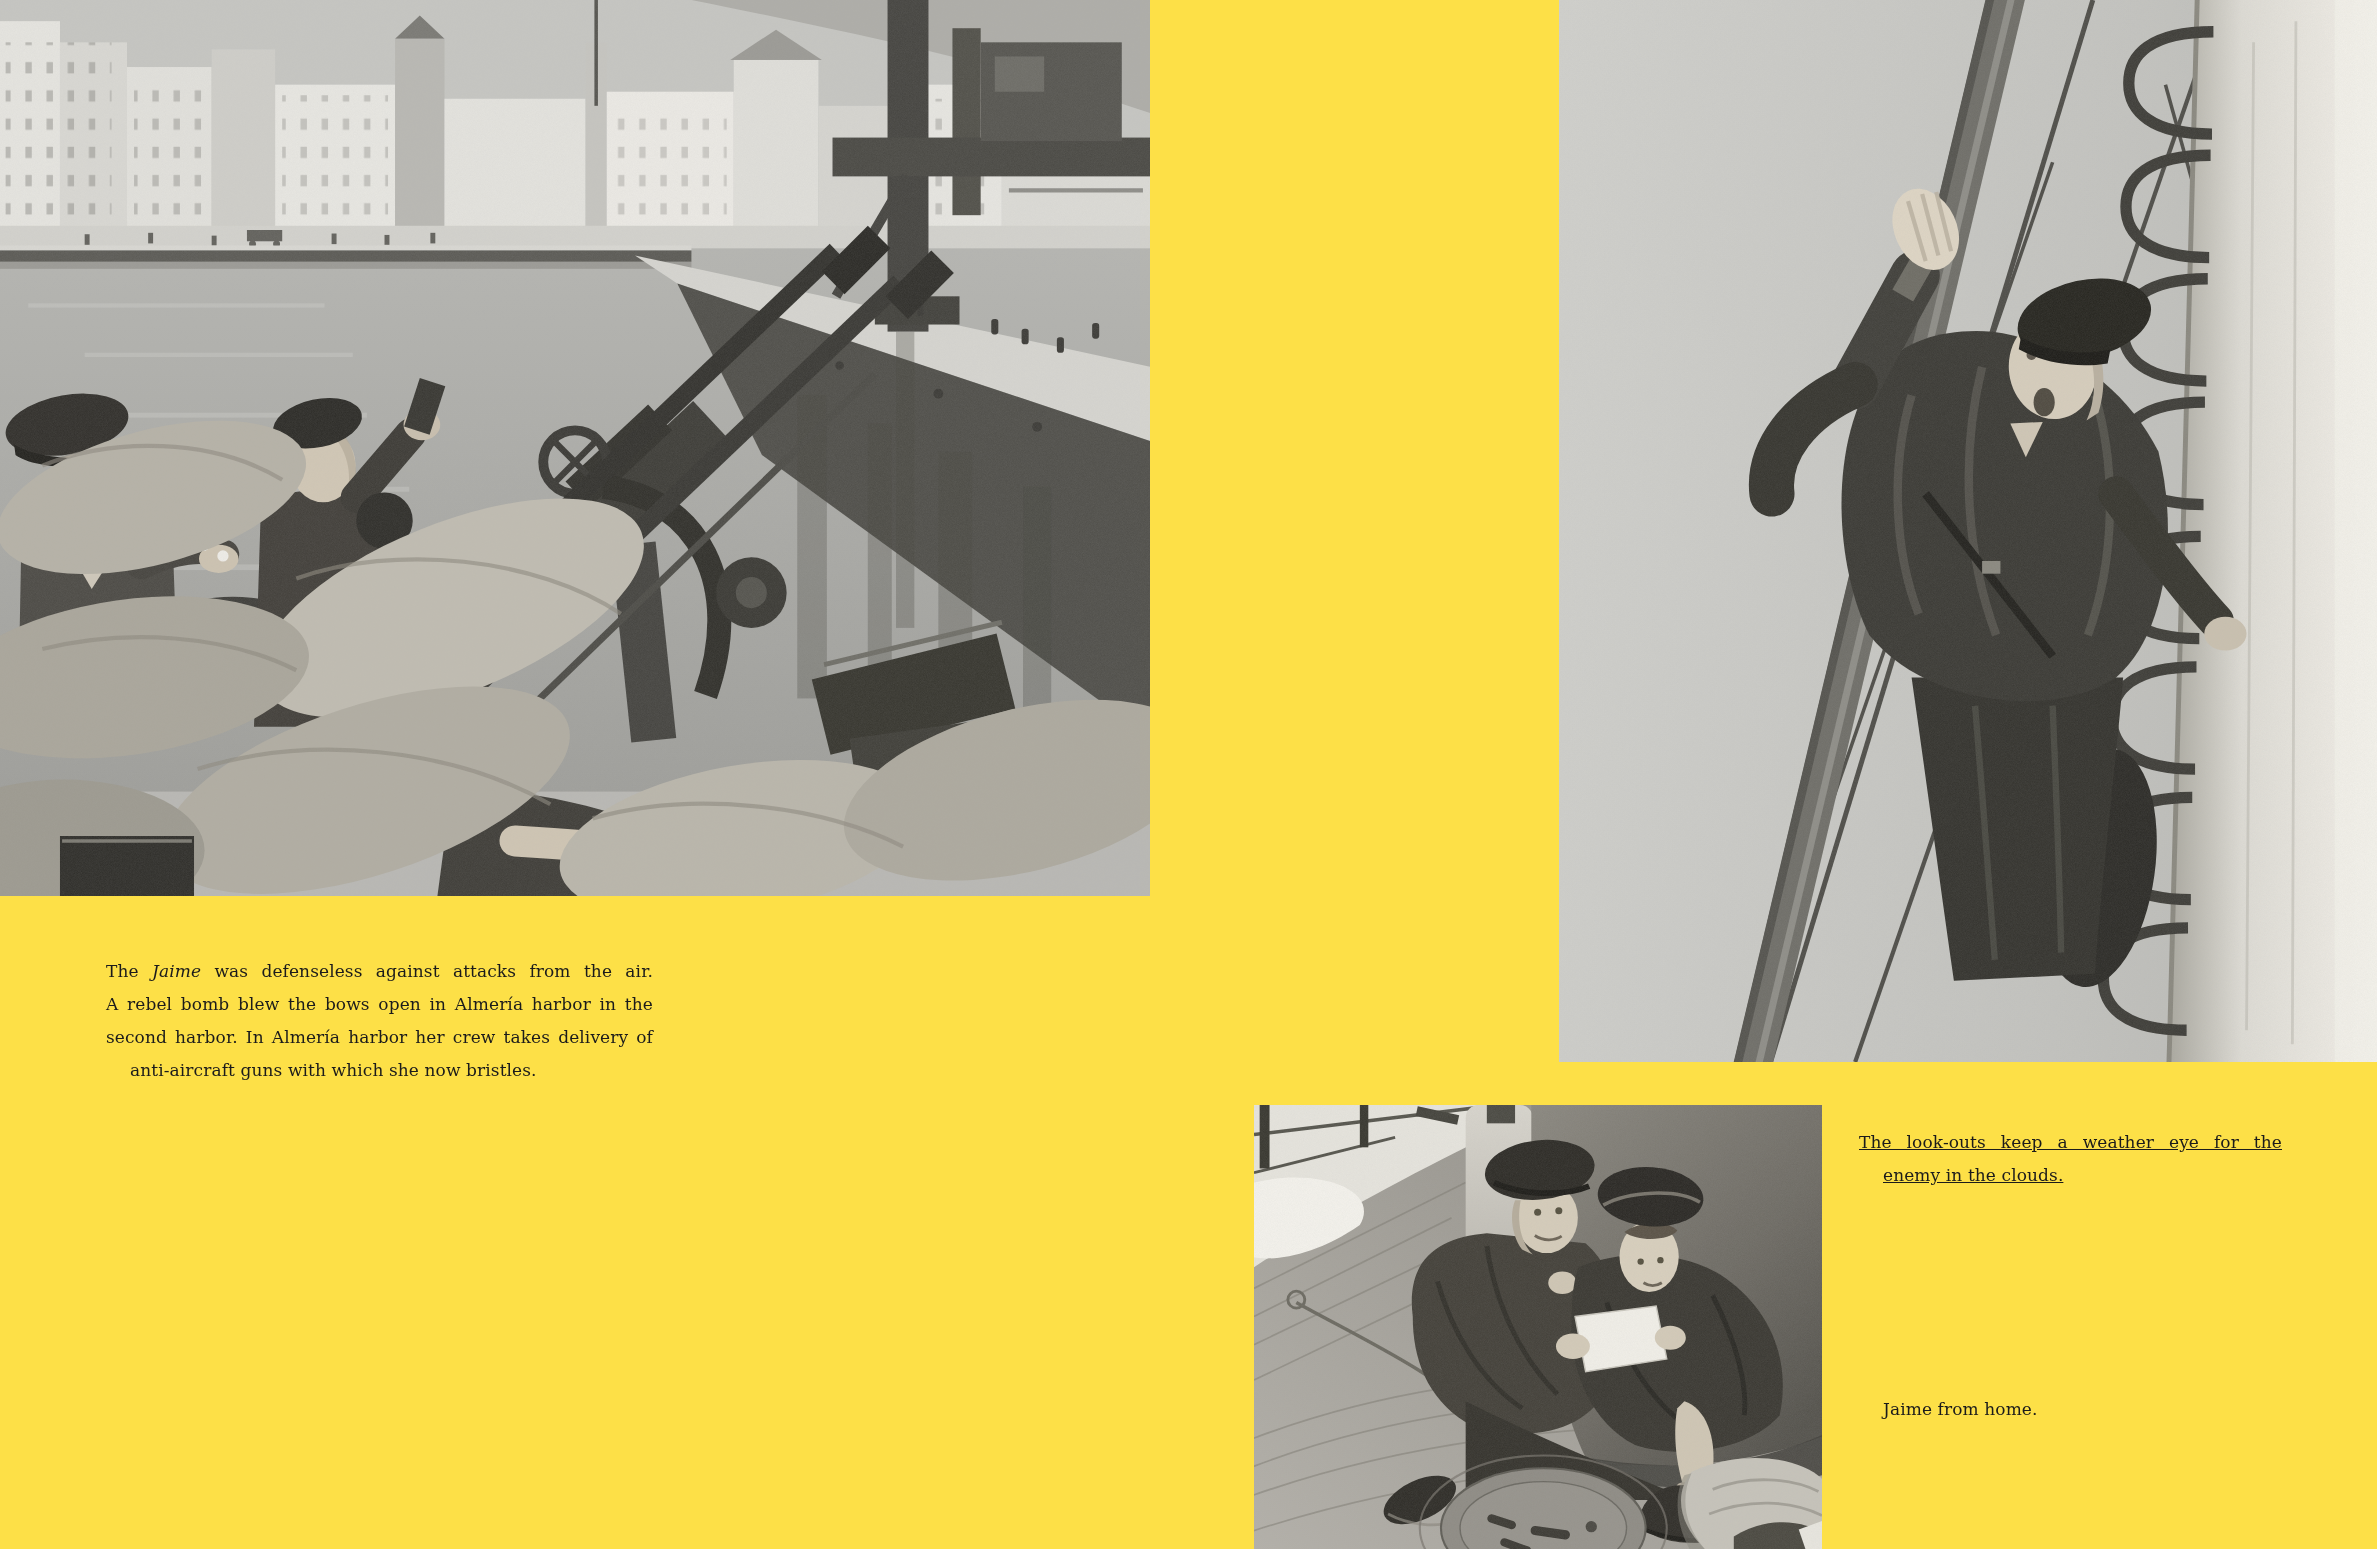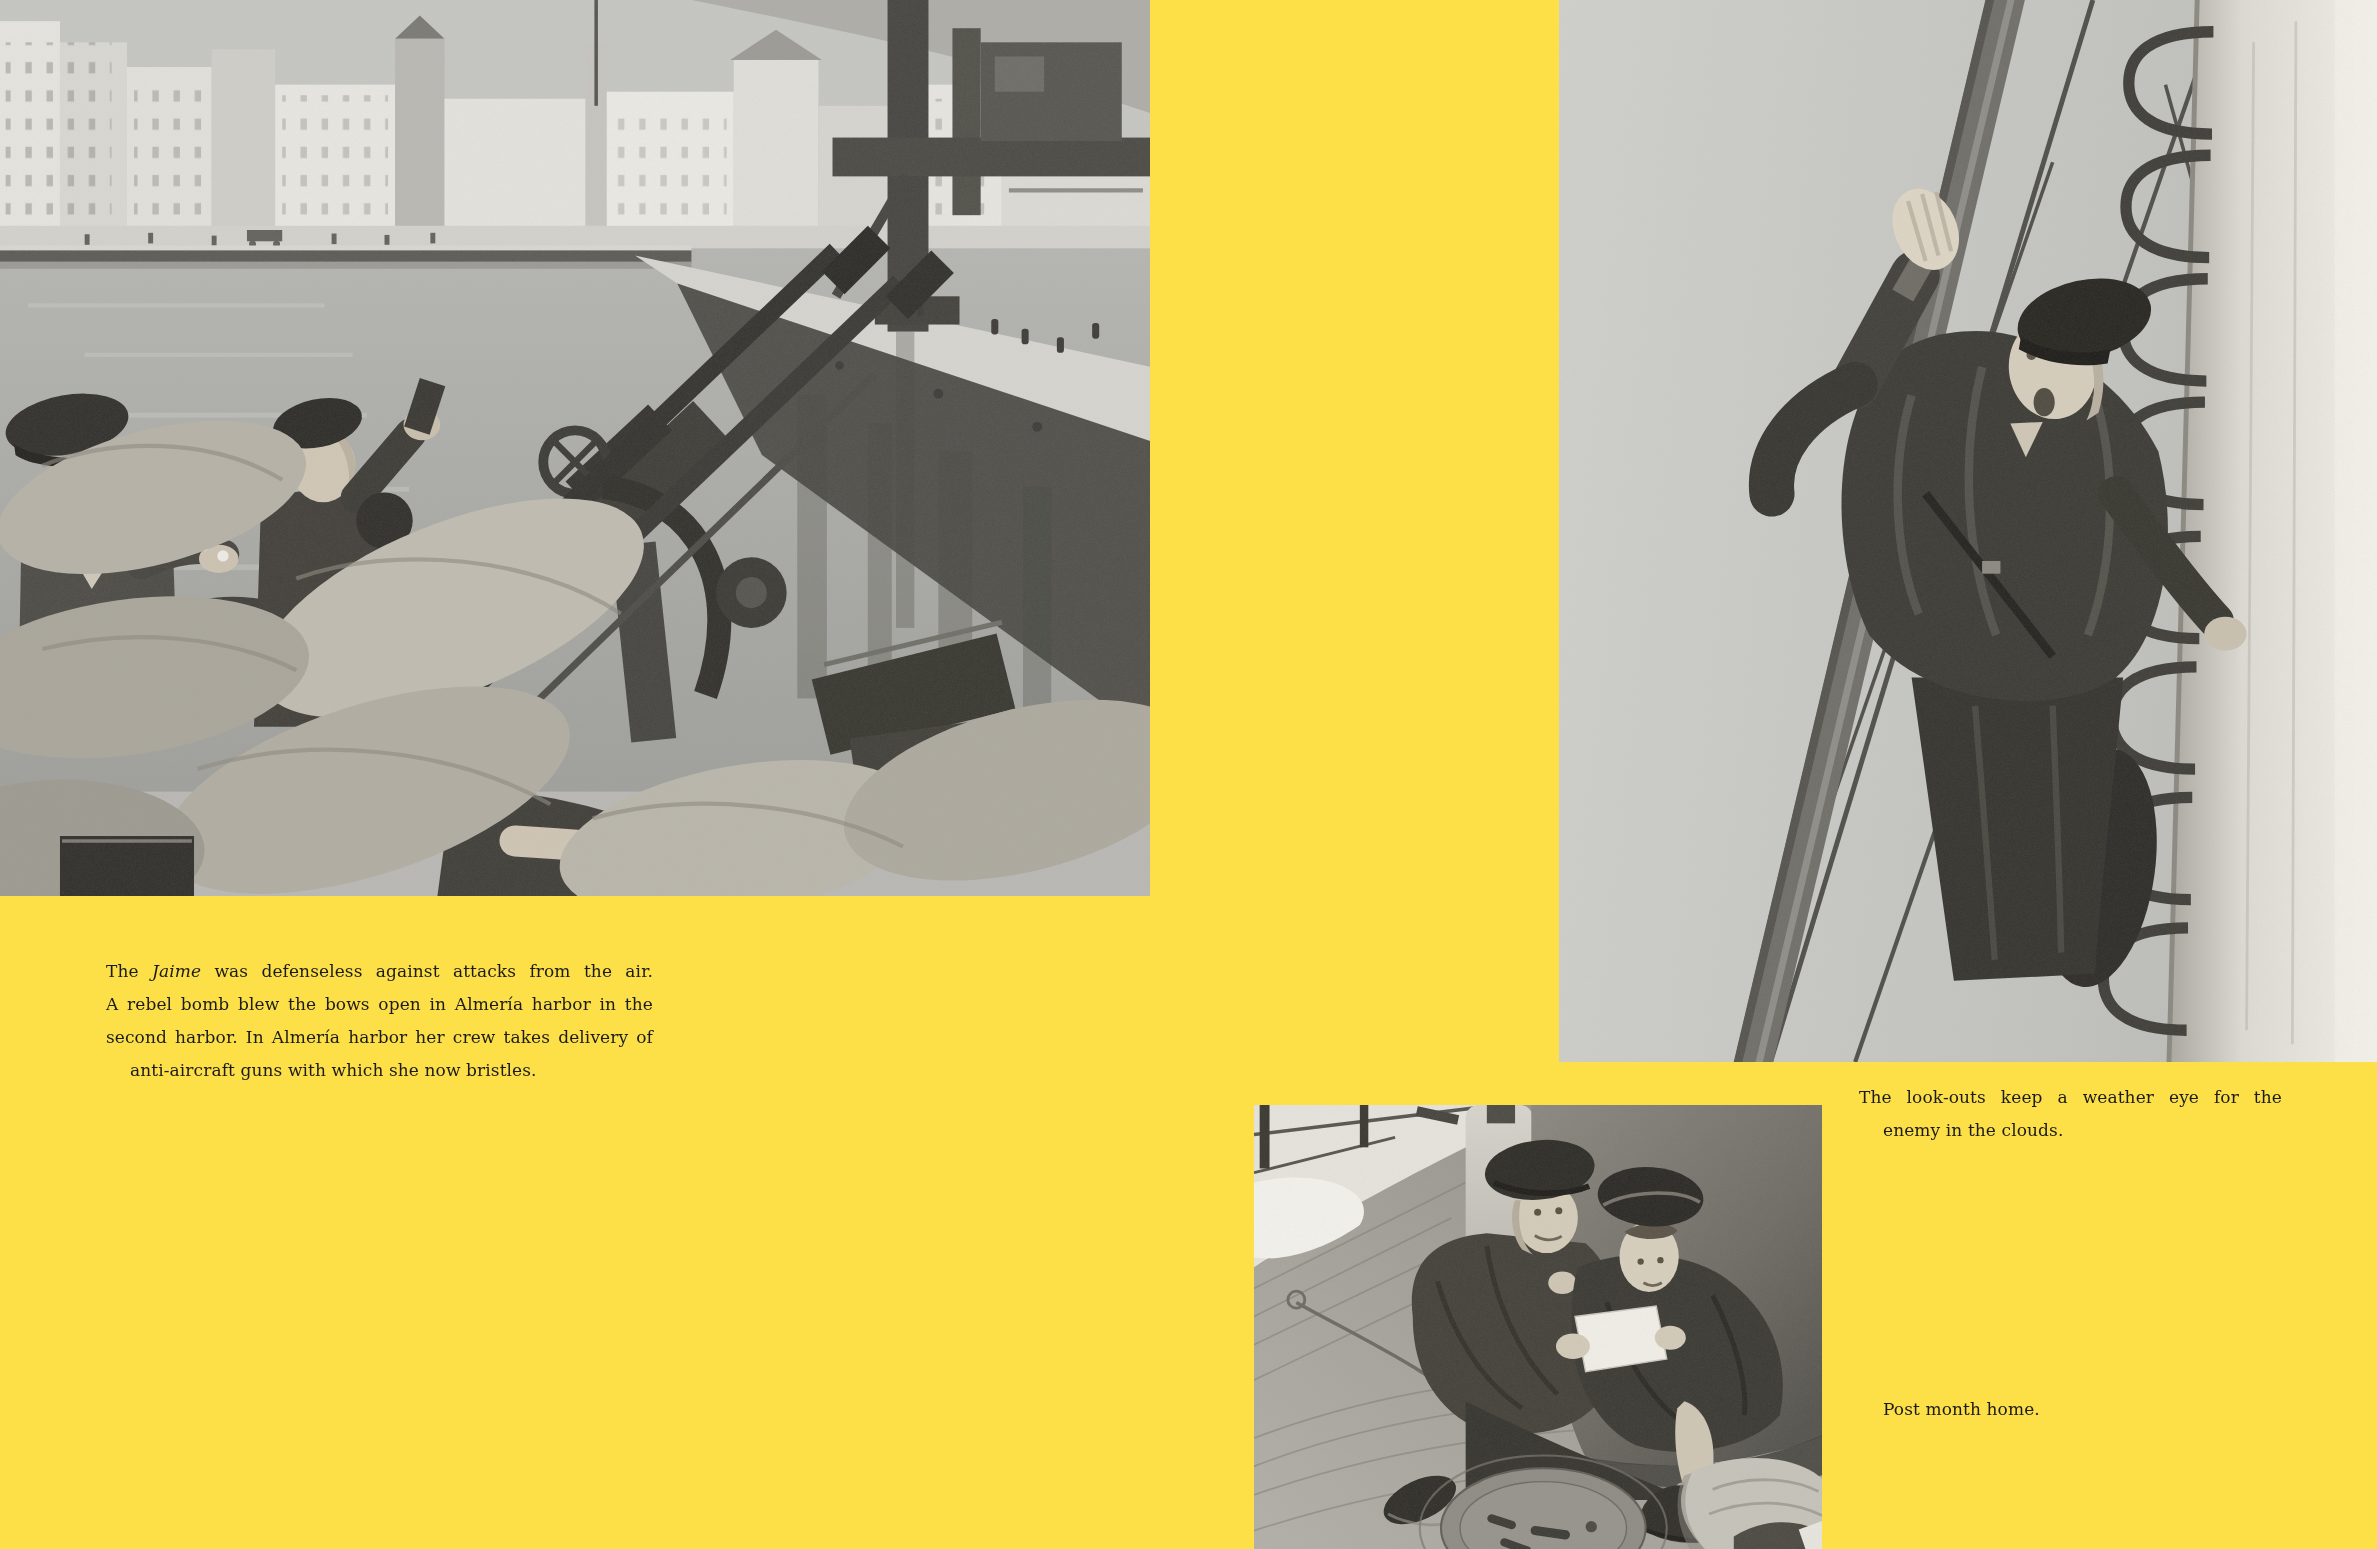--- a/index.html
+++ b/index.html
@@ -7,21 +7,21 @@
              font-family:"DejaVu Serif", serif;color:#1b1b1b;}
   .photo{position:absolute;overflow:hidden;background:#b9b8b4;}
   .photo svg{display:block;width:100%;height:100%;}
   #photo-harbor{left:0;top:0;width:1150px;height:896px;}
   #photo-lookout{left:1559px;top:0;width:818px;height:1062px;}
   #photo-letter{left:1254px;top:1105px;width:568px;height:445px;}
   .caption{position:absolute;font-size:17px;line-height:33px;letter-spacing:0.1px;color:#1b1b1b;}
   .caption .just{text-align:justify;text-align-last:justify;}
   .caption .last{text-align:left;margin-left:24px;}
   #caption-jaime{left:106px;top:955px;width:547px;}
-  #caption-lookouts{left:1859px;top:1081px;width:423px;}
+  #caption-lookouts{left:1859px;top:1126px;width:423px;text-decoration:underline;}
   #caption-post{left:1859px;top:1393px;width:423px;}
   i{font-style:italic;}
 </style>
 </head>
 <body>
 
 <div id="book-page">
 
   <figure class="photo" id="photo-harbor" style="margin:0" aria-label="Sailors man newly delivered anti-aircraft guns behind sandbags on deck in Almeria harbor, waterfront buildings and a crane pier beyond">
     <svg viewBox="0 0 1630 1270" preserveAspectRatio="none">
@@ -429,17 +429,17 @@
     <div class="just">second harbor. In Almería harbor her crew takes delivery of</div>
     <div class="last">anti-aircraft guns with which she now bristles.</div>
   </div>
 
   <div class="caption" id="caption-lookouts">
     <div class="just">The look-outs keep a weather eye for the</div>
     <div class="last">enemy in the clouds.</div>
   </div>
 
   <div class="caption" id="caption-post">
-    <div class="last">Post month home.</div>
+    <div class="last">Jaime from home.</div>
   </div>
 
 </div>
 
 
 </body></html>

